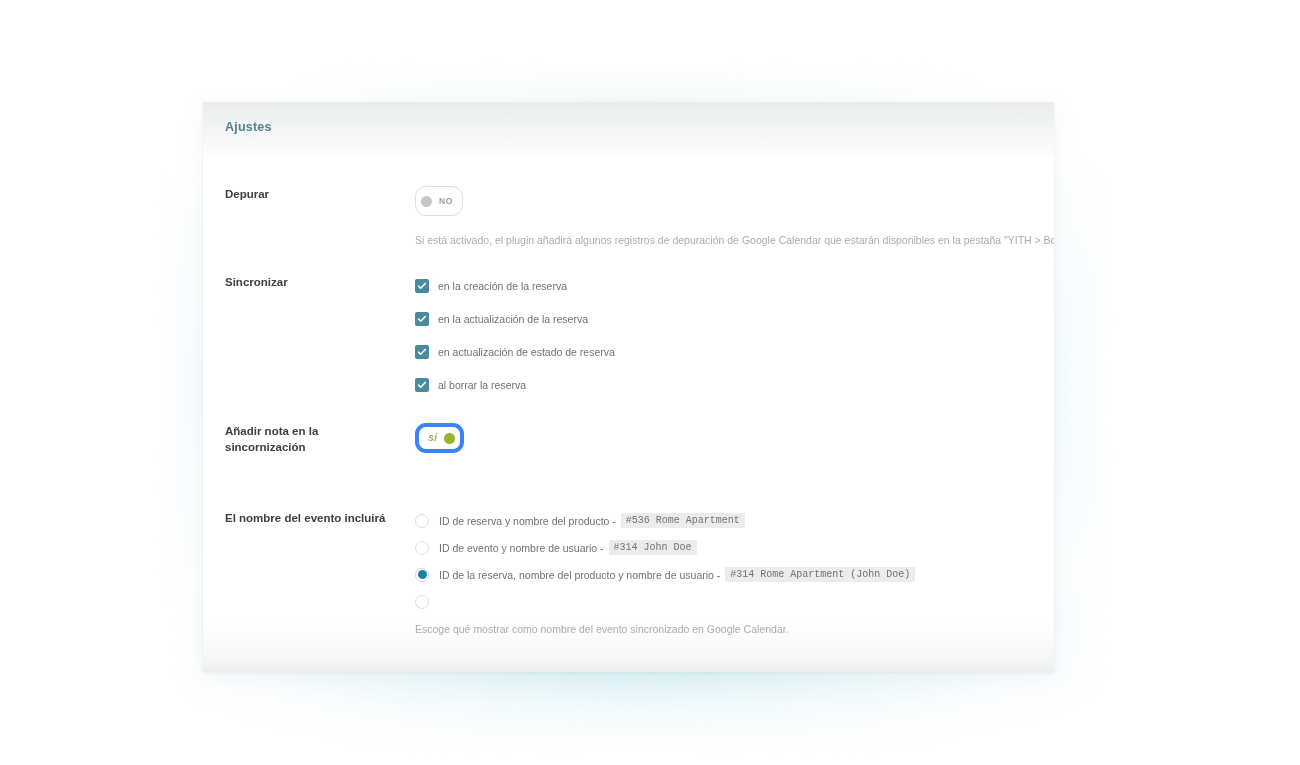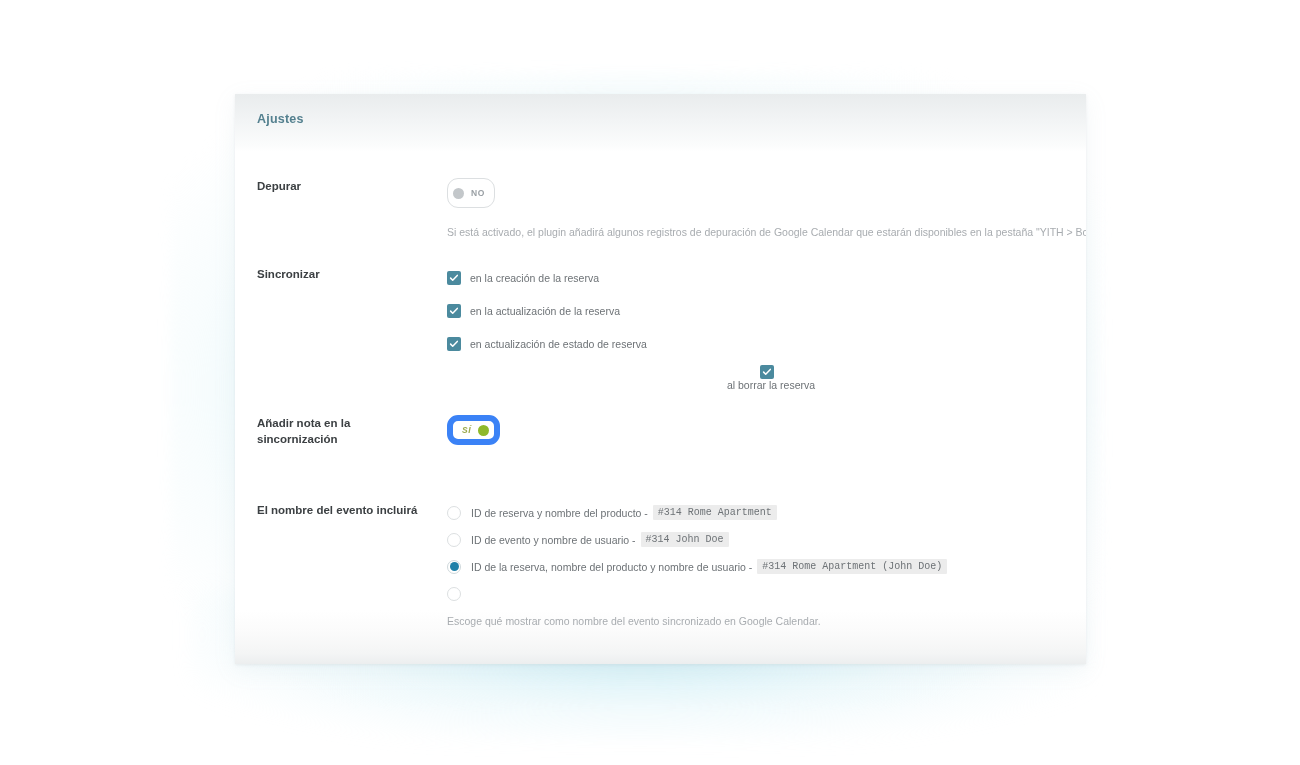--- a/index.html
+++ b/index.html
@@ -43,27 +43,26 @@
                 rgba(196,234,243,0.85) 0%,
                 rgba(223,244,249,0.45) 45%,
                 rgba(255,255,255,0) 80%);
     filter: blur(9px);
   }
 
   
   .card {
     position: absolute;
     left: 203px;
-    top: 94px;
+    top: 102px;
     width: 851px;
     height: 570px;
     background: #ffffff;
     box-shadow: 0 1px 3px rgba(120,140,150,0.13),
                 0 6px 22px rgba(150,175,185,0.10);
-    margin-left: 32px;
   }
   .card-top-grad {
     position: absolute;
     left: 0; top: 0; right: 0;
     height: 58px;
     background: linear-gradient(to bottom, #e9eced 0%, #f2f4f5 45%, #fbfcfc 88%, #ffffff 100%);
     pointer-events: none;
   }
   .card-bottom-grad {
     position: absolute;
@@ -144,37 +143,37 @@
   }
 
   .toggle.off {
     border: 1px solid #dcdfe1;
     padding: 0 9px 0 5px;
   }
   .toggle.off .knob { background: #c3c7ca; }
   .toggle.off .tlabel { color: #9aa0a5; margin-left: 7px; }
 
   .toggle.on {
-    border: 6px solid #3b82f6;
+    border: 4px solid #3b82f6;
     padding: 0 5px 0 9px;
     font-style: italic;
   }
   .toggle.on .knob { background: #8fb92b; }
   .toggle.on .tlabel { color: #9aa84a; margin-right: 7px; }
 
   
   .check-list { display: block; }
   .check-item {
     display: flex;
     align-items: center;
     height: 23px;
     margin-bottom: 10px;
     cursor: pointer;
   }
-  .check-item:last-child { margin-bottom: 0; flex-direction: column; }
+  .check-item:last-child { margin-bottom: 0; }
   .cbox {
     width: 14px;
     height: 14px;
     border-radius: 2px;
     background: #4b8a9e;
     flex: 0 0 14px;
     display: flex;
     align-items: center;
     justify-content: center;
   }
@@ -323,21 +322,21 @@
       <div class="row-label">El nombre del evento incluirá</div>
       <div class="row-field">
         <div class="radio-list">
 
           <label class="radio-item">
             <span class="rbox">
               
             </span>
             <span class="radio-label">
               <span>ID de reserva y nombre del producto -</span>
-              <code class="snippet">#314 Rome Apartment</code>
+              <code class="snippet">#536 Rome Apartment</code>
             </span>
           </label>
 
           <label class="radio-item">
             <span class="rbox">
               
             </span>
             <span class="radio-label">
               <span>ID de evento y nombre de usuario -</span>
               <code class="snippet">#314 John Doe</code>

